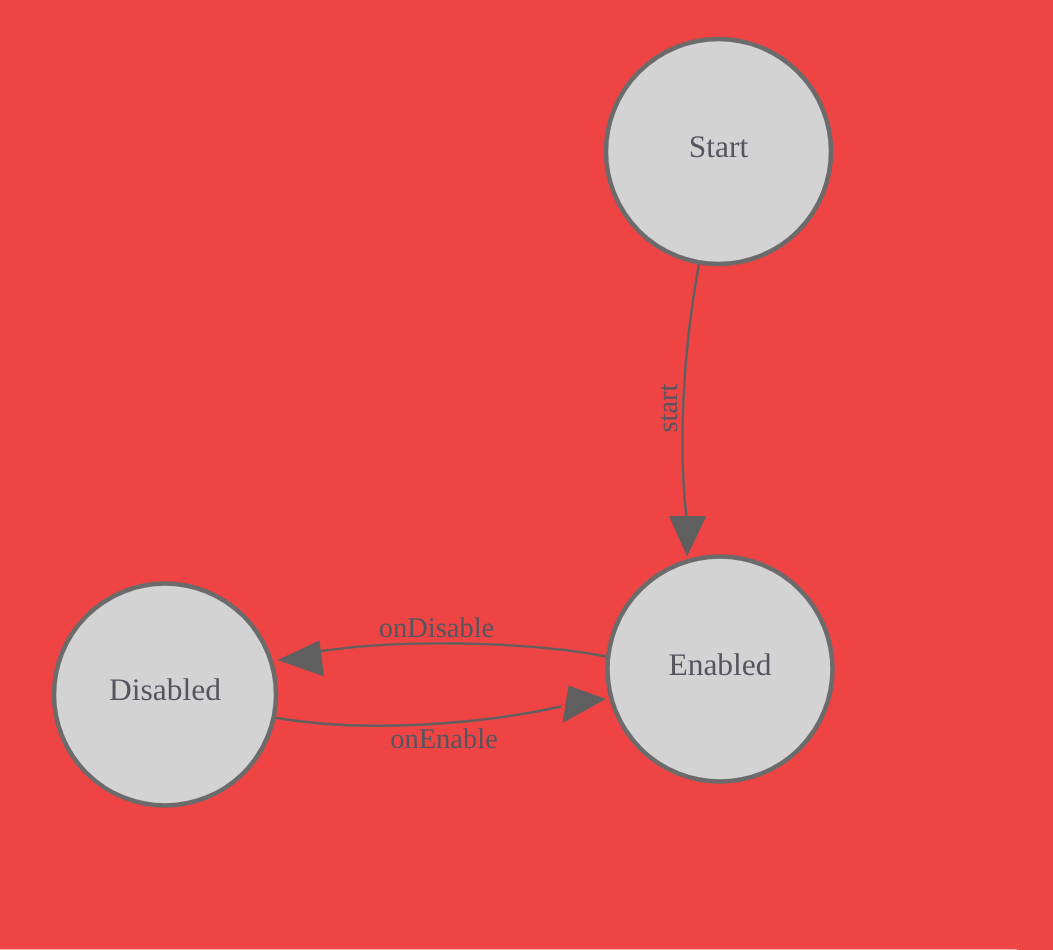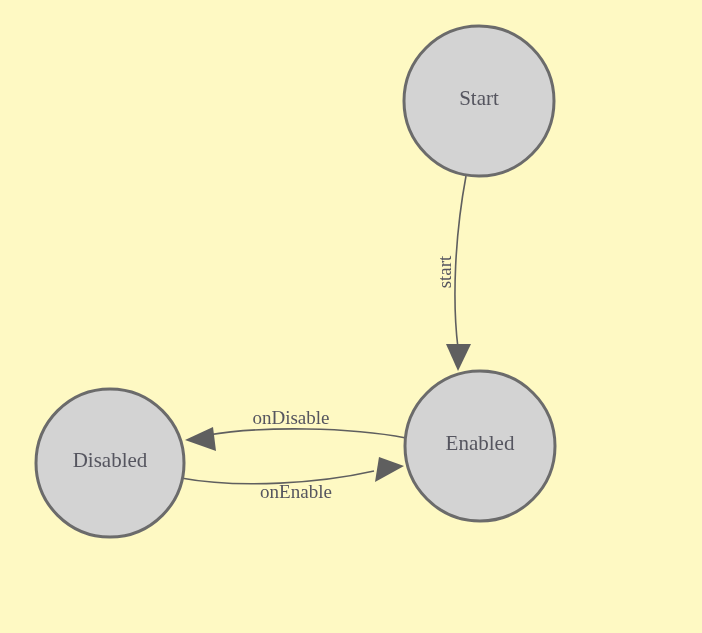--- a/index.html
+++ b/index.html
@@ -4,21 +4,21 @@
 <style>
   html, body {
     margin: 0;
     padding: 0;
     background: #ffffff;
   }
   #canvas {
     position: relative;
     width: 702px;
     height: 633px;
-    background: #fef9c3;
+    background: #ef4444;
     overflow: hidden;
     font-family: "Liberation Serif", "DejaVu Serif", serif;
   }
   #diagram-svg {
     position: absolute;
     left: 0;
     top: 0;
     width: 702px;
     height: 633px;
   }

